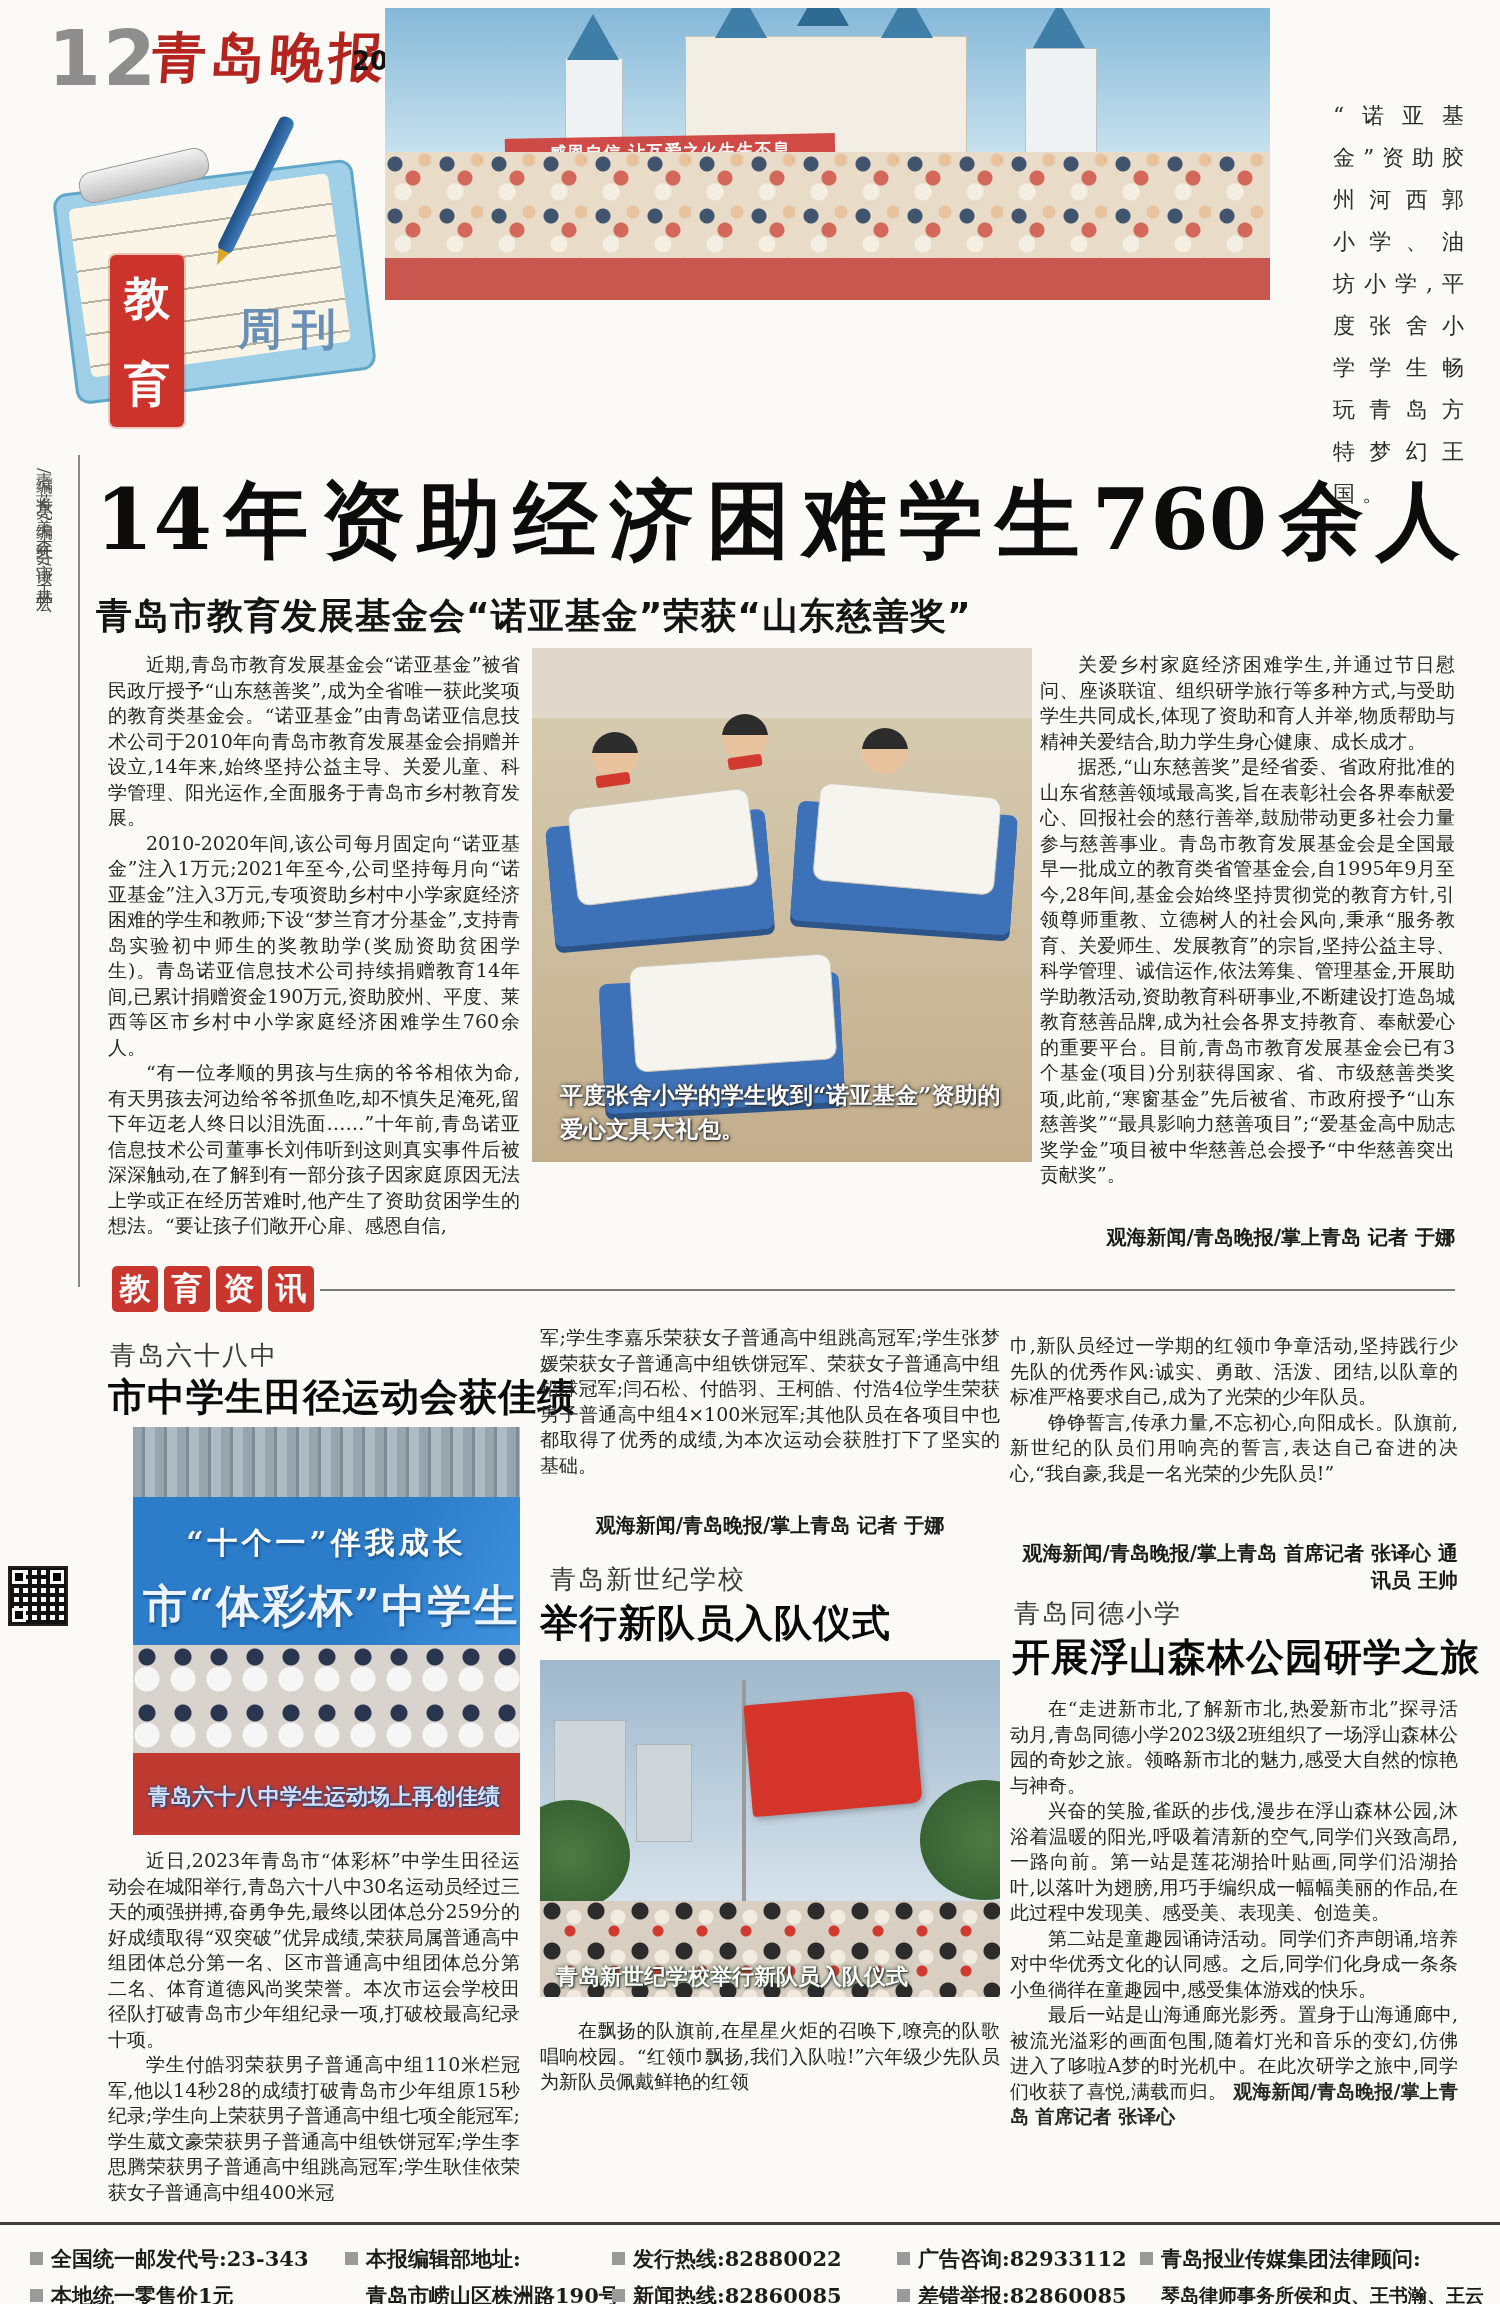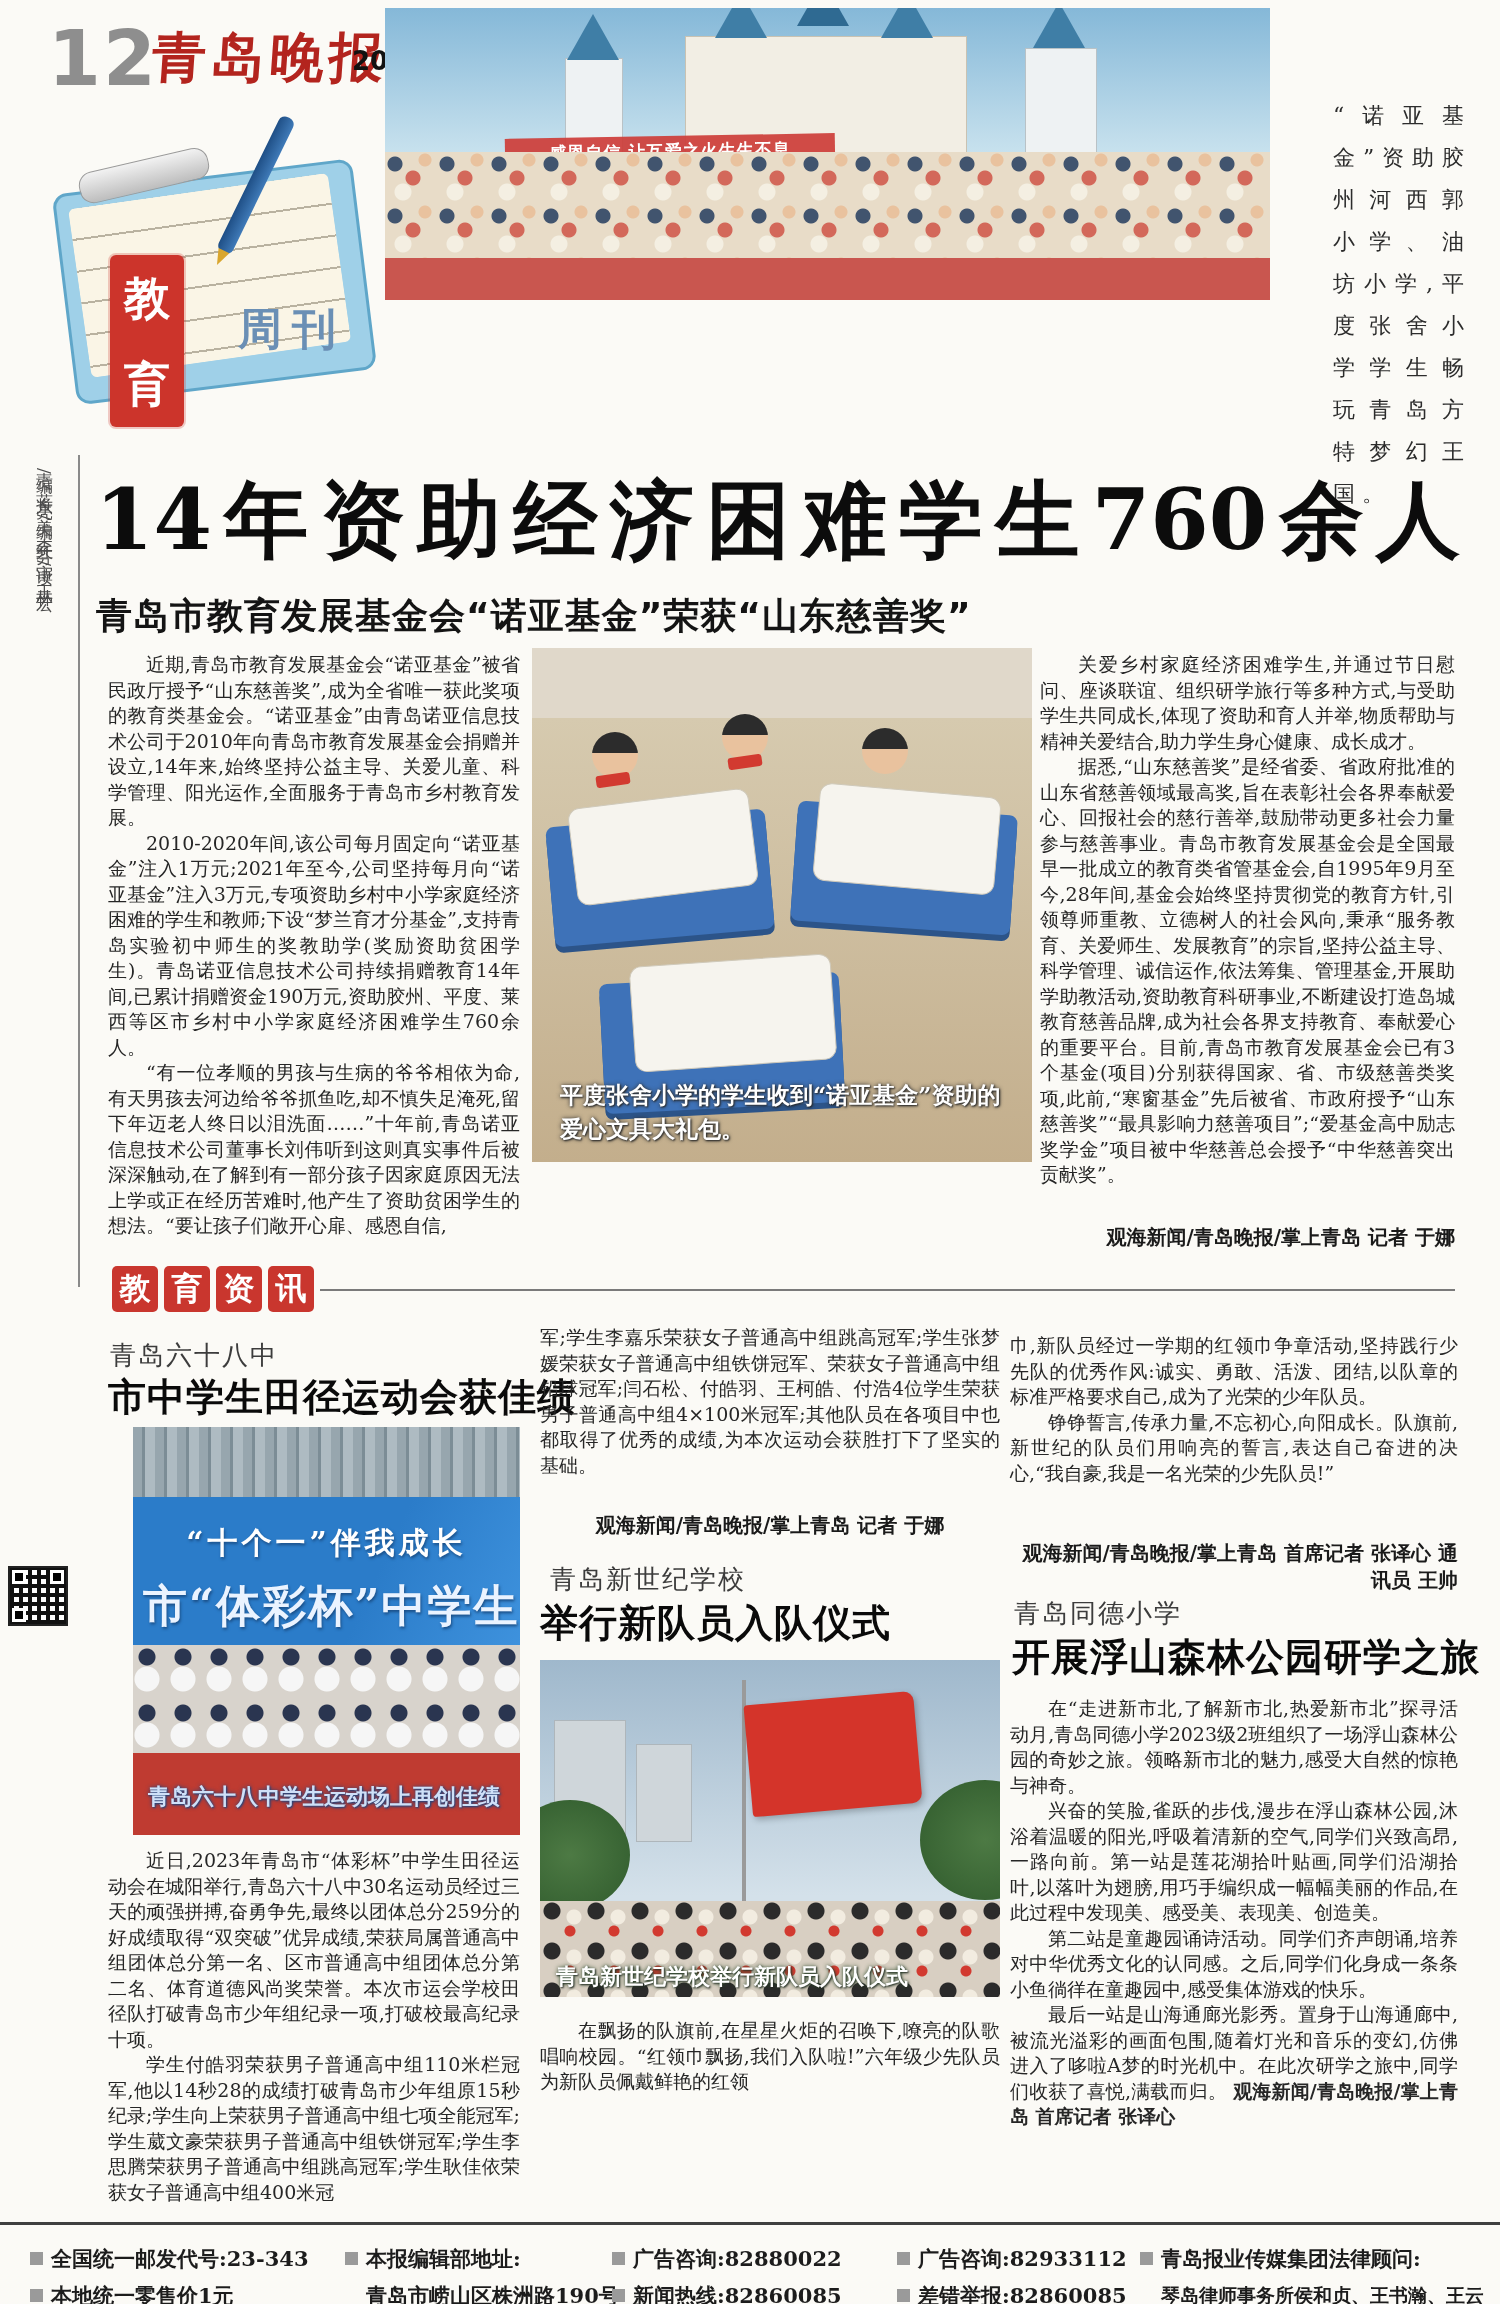--- a/index.html
+++ b/index.html
@@ -302,21 +302,21 @@
         <span class="bullet"></span>
         <span>本报编辑部地址:</span>
       </div>
     <div class="ln indent">
         <span>青岛市崂山区株洲路190号</span>
       </div>
   </div>
   <div class="f-item fc3">
     <div class="ln">
         <span class="bullet"></span>
-        <span>广告咨询:82880022</span>
+        <span>发行热线:82880022</span>
       </div>
     <div class="ln">
         <span class="bullet"></span>
         <span>新闻热线:82860085</span>
       </div>
   </div>
   <div class="f-item fc4">
     <div class="ln">
         <span class="bullet"></span>
         <span>广告咨询:82933112</span>

